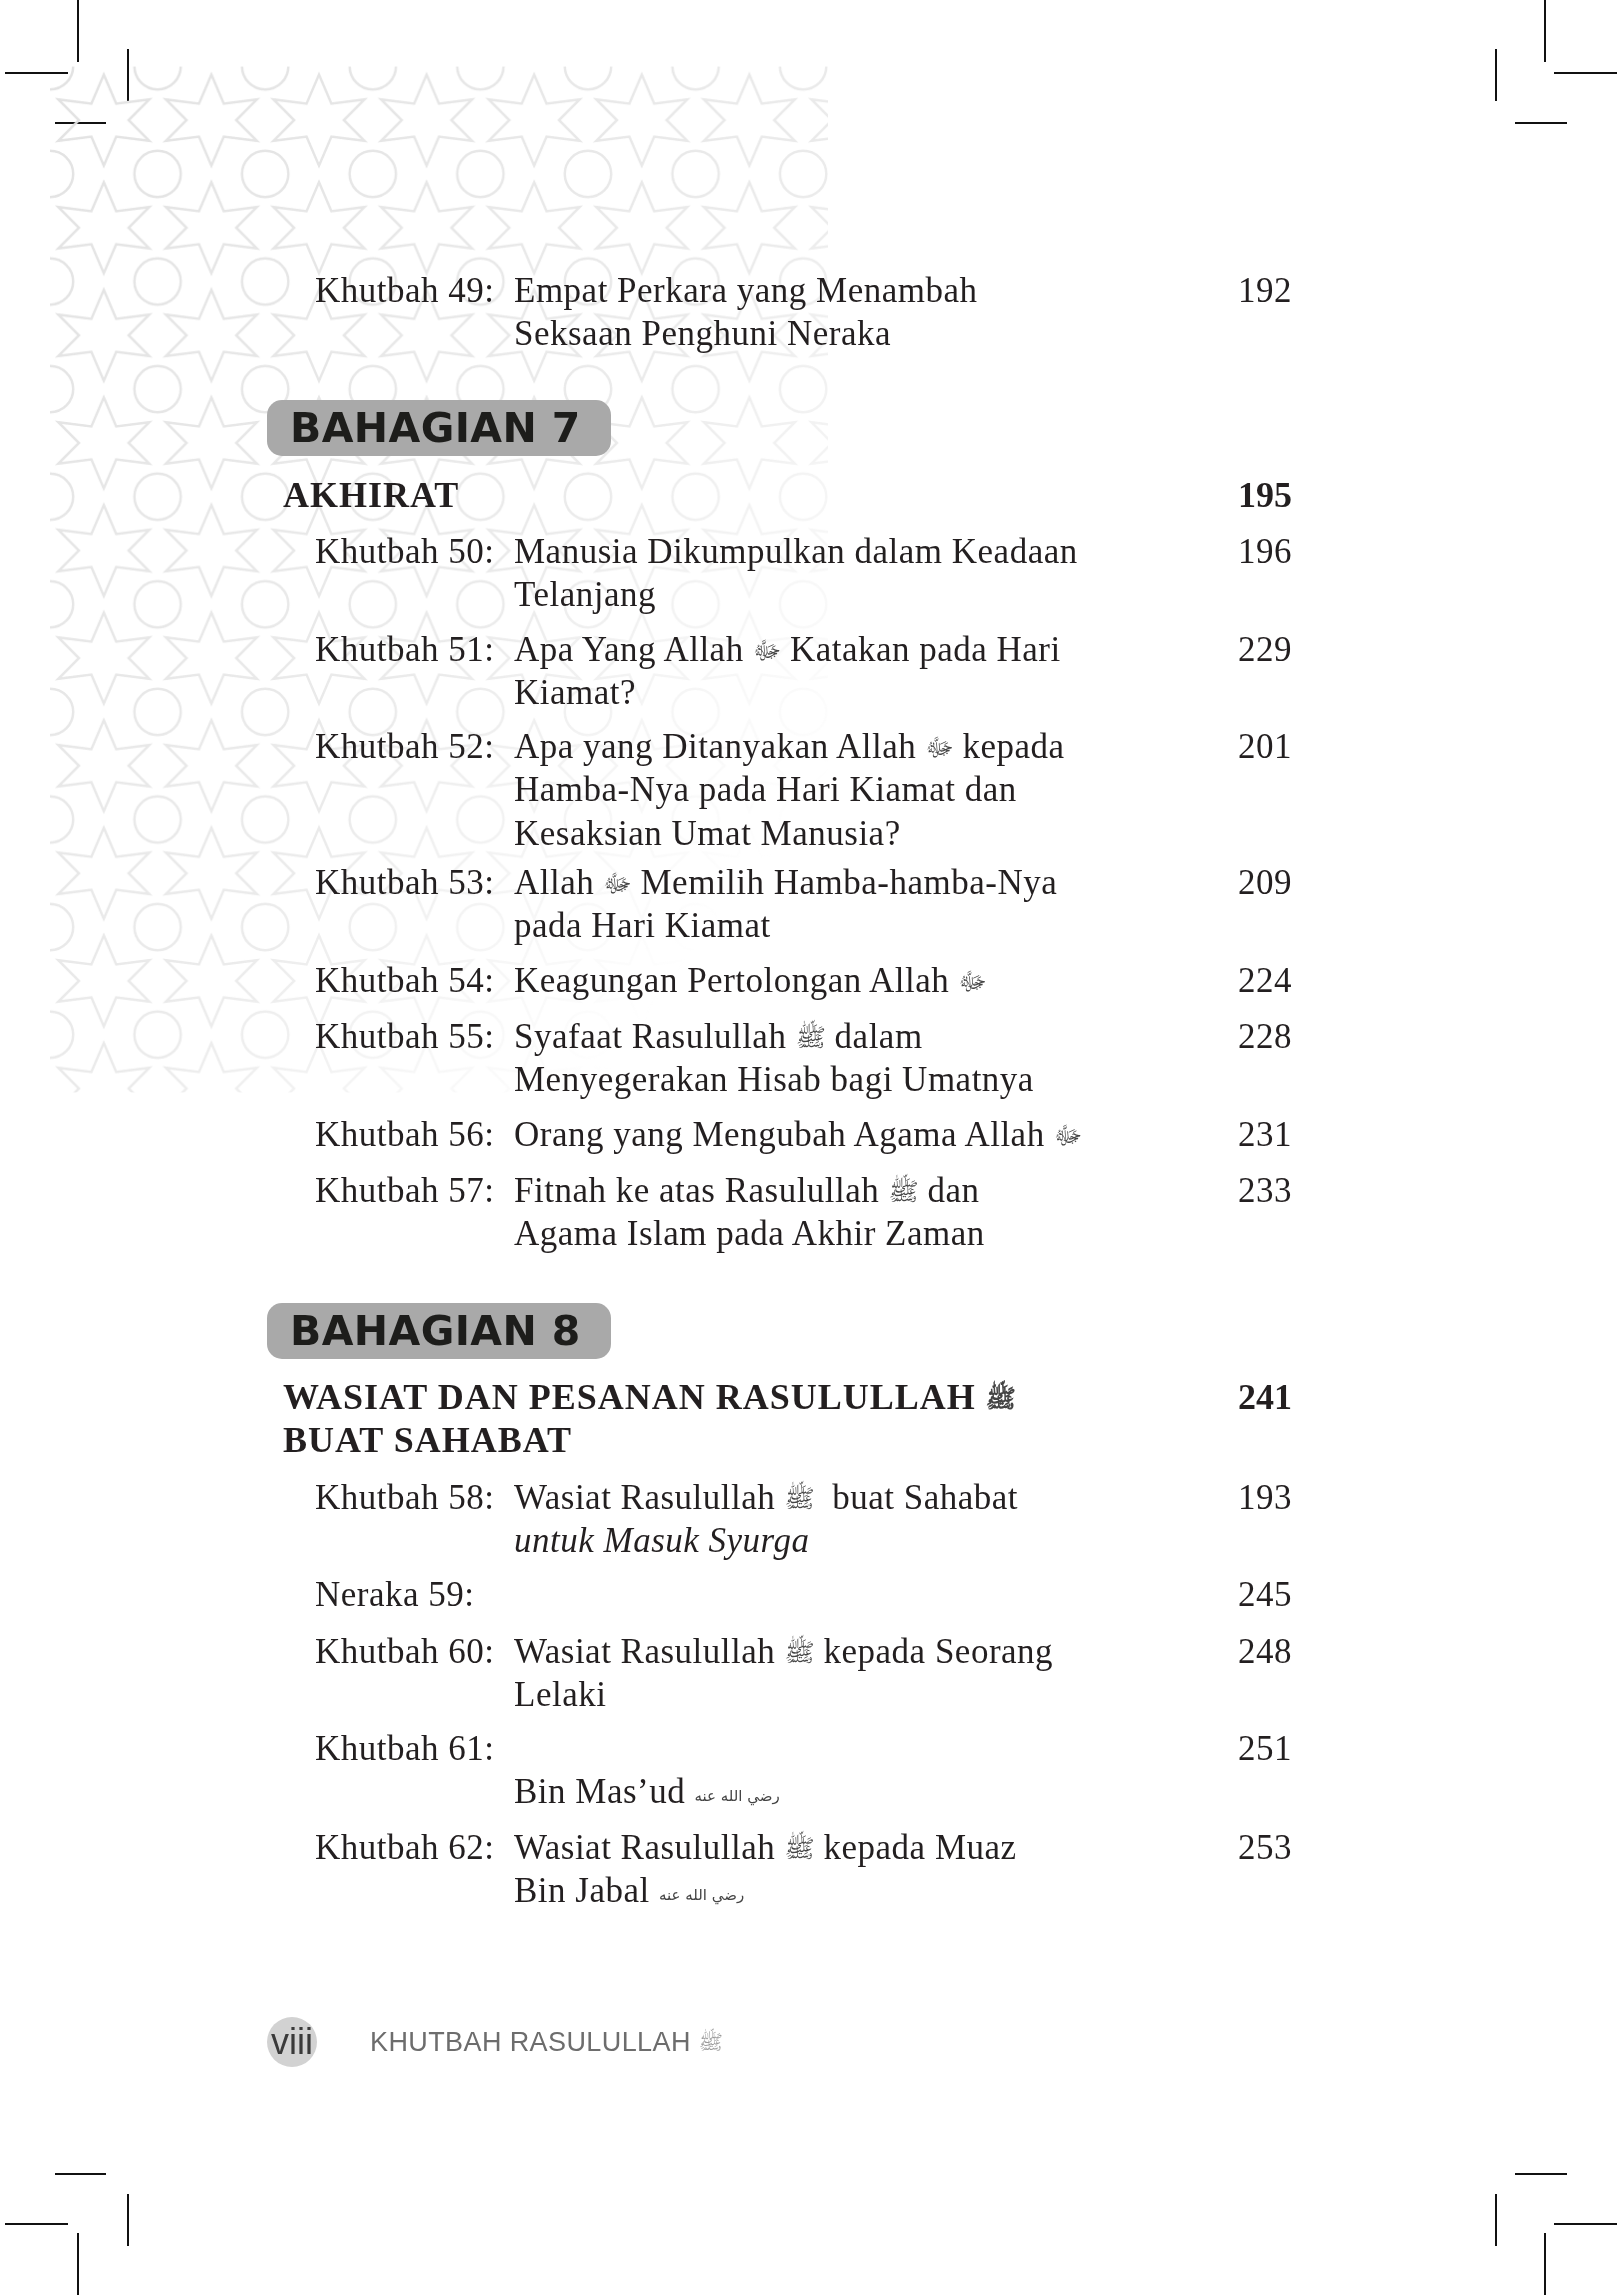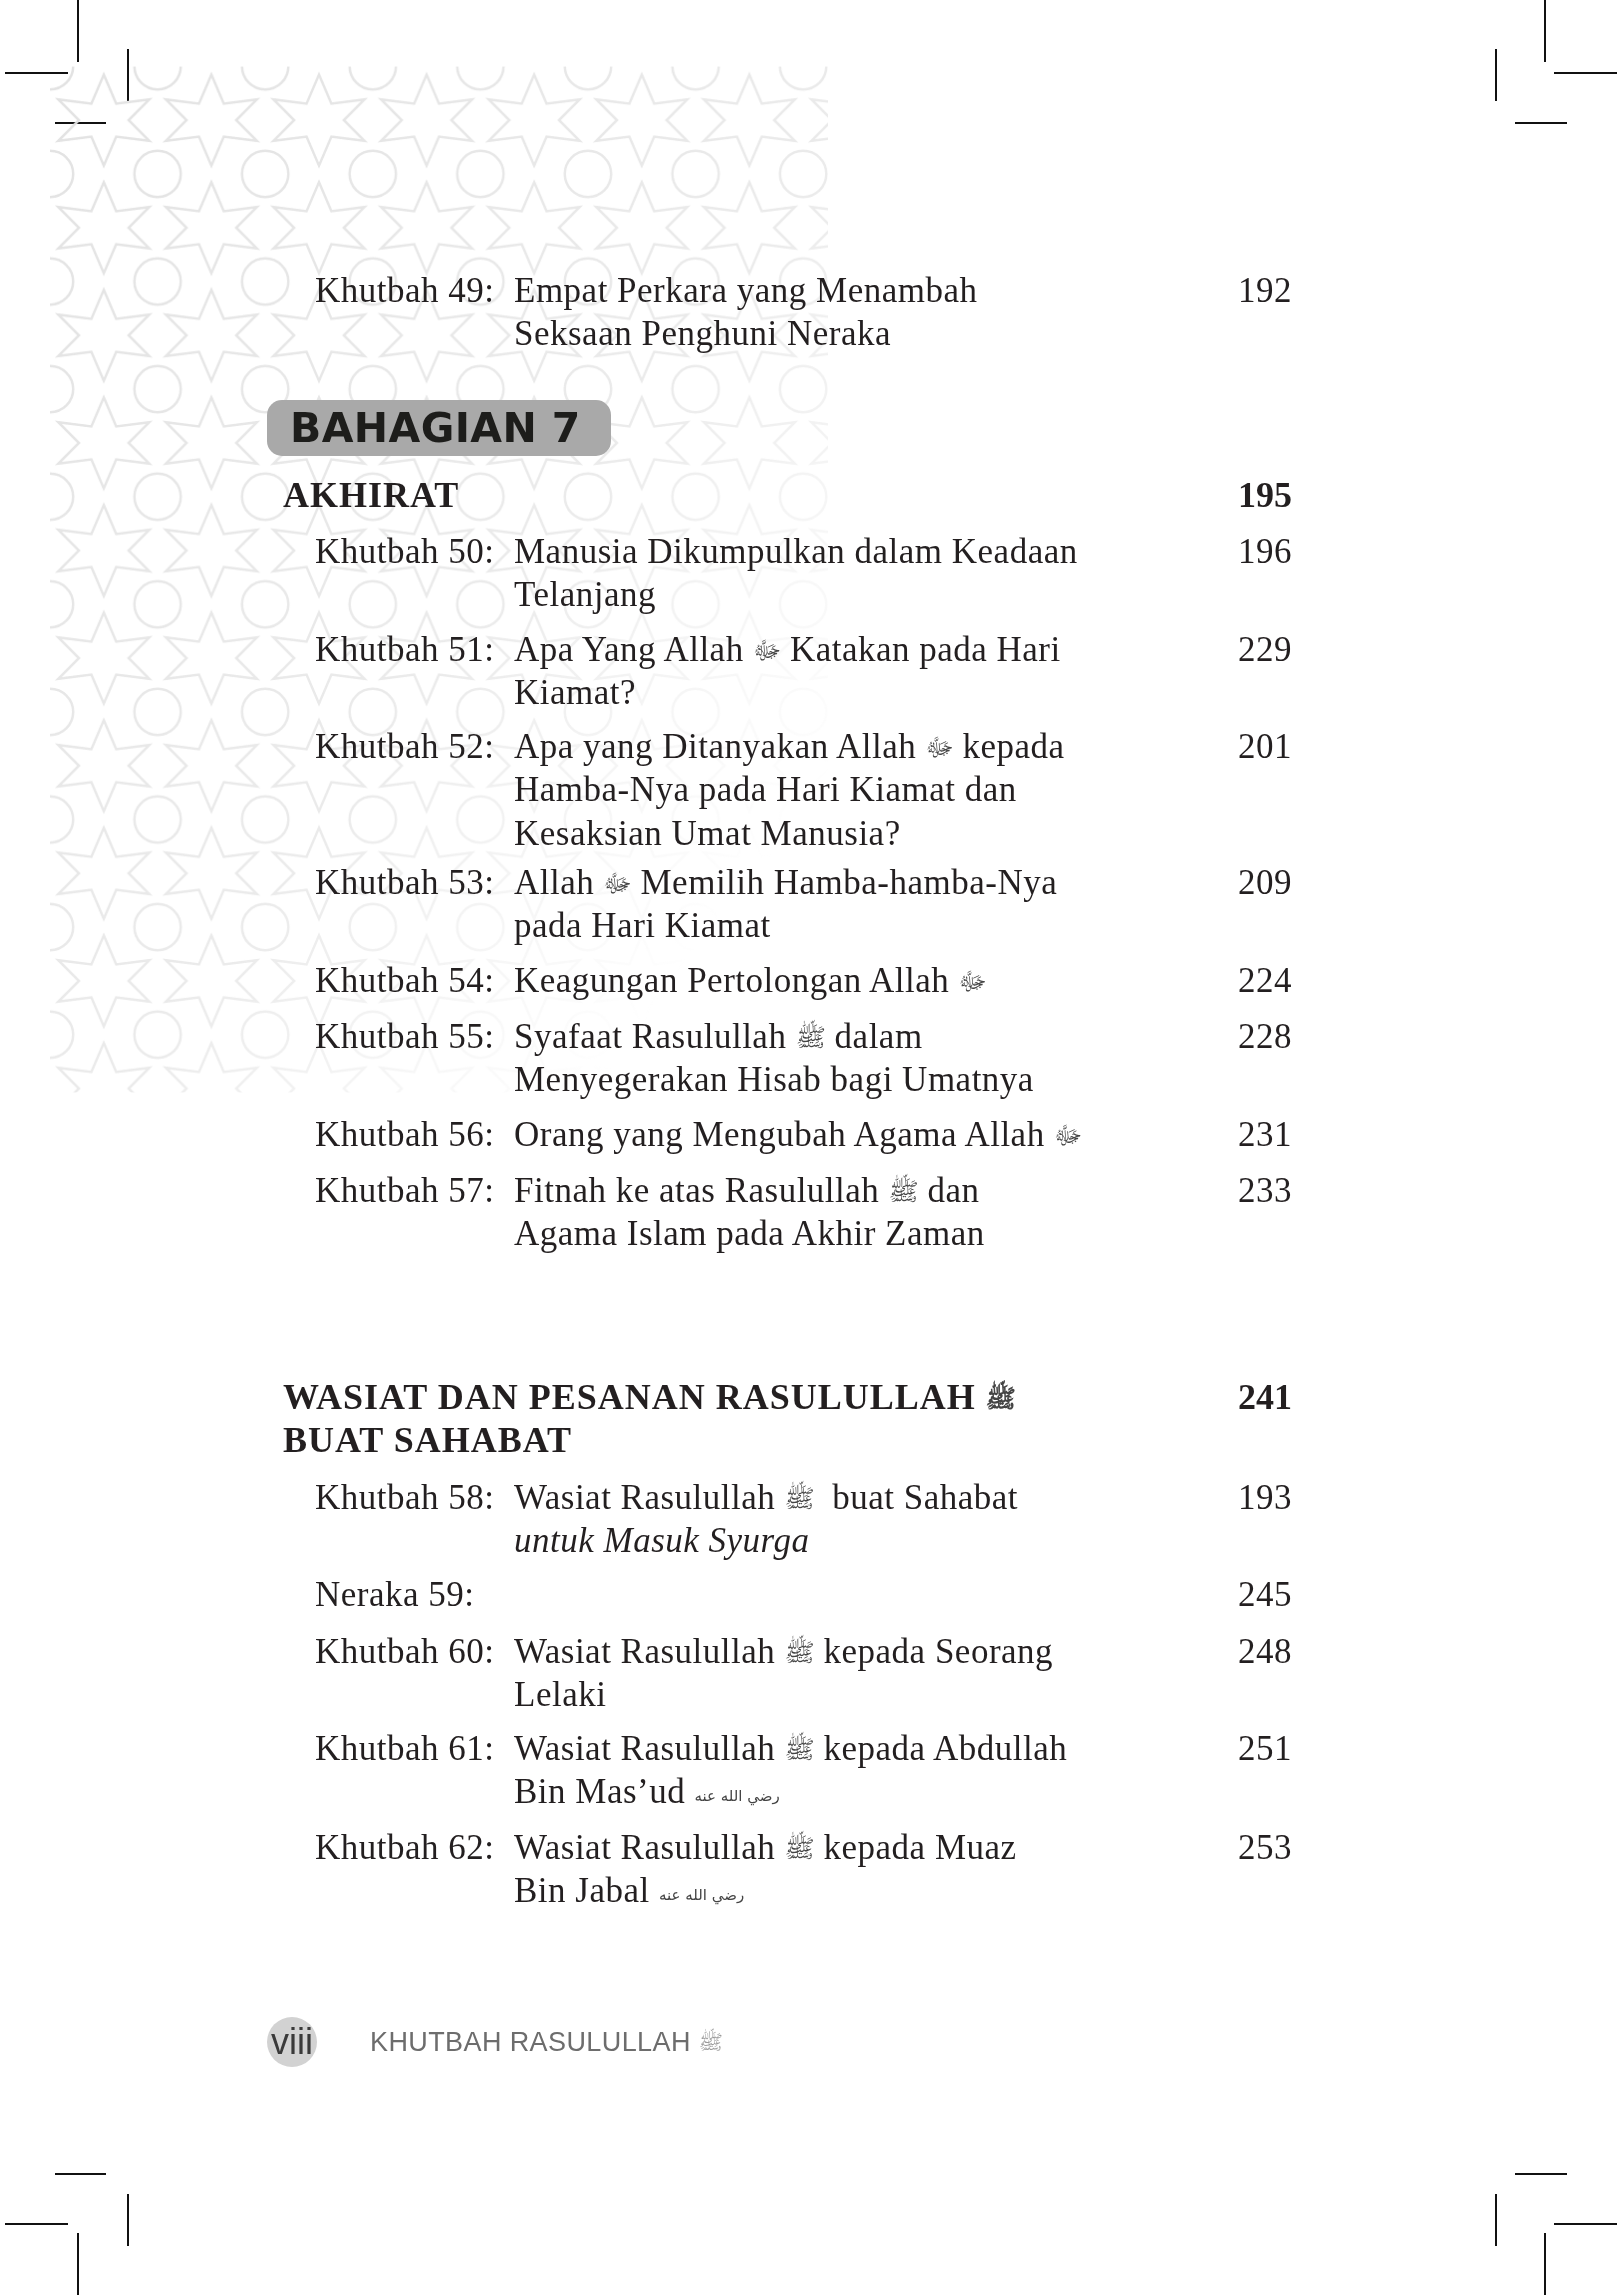--- a/index.html
+++ b/index.html
@@ -161,20 +161,23 @@
 
   <div class="row serif" style="top:1169px;">
     <span class="lbl">Khutbah 57:</span>
     <span class="ttl"><span>Fitnah ke atas Rasulullah</span> <span class="hon">ﷺ</span> <span>dan</span></span>
     <span class="pg">233</span>
   </div>
   <div class="row serif" style="top:1212px;">
     <span class="ttl">Agama Islam pada Akhir Zaman</span>
   </div>
 
+  <div class="badge" style="top:1303px;">
+    <span>BAHAGIAN 8</span>
+  </div>
   <div class="row serif" style="top:1376px;">
     <span class="sec-title"><span>WASIAT DAN PESANAN RASULULLAH</span> <span class="hon">ﷺ</span></span>
     <span class="sec-pg">241</span>
   </div>
   <div class="row serif" style="top:1419px;">
     <span class="sec-title">BUAT SAHABAT</span>
   </div>
 
   <div class="row serif" style="top:1476px;">
     <span class="lbl">Khutbah 58:</span>
@@ -194,21 +197,20 @@
     <span class="lbl">Khutbah 60:</span>
     <span class="ttl"><span>Wasiat Rasulullah</span> <span class="hon">ﷺ</span> <span>kepada Seorang</span></span>
     <span class="pg">248</span>
   </div>
   <div class="row serif" style="top:1673px;">
     <span class="ttl">Lelaki</span>
   </div>
 
   <div class="row serif" style="top:1727px;">
     <span class="lbl">Khutbah 61:</span>
-    <span class="ttl"><span>Wasiat Rasulullah</span> <span class="hon">ﷺ</span> <span>kepada Abdullah</span></span>
     <span class="pg">251</span>
   </div>
   <div class="row serif" style="top:1770px;">
     <span class="ttl"><span>Bin Mas’ud</span> <span class="hon" style="font-size:15px;">رضي الله عنه</span></span>
   </div>
 
   <div class="row serif" style="top:1826px;">
     <span class="lbl">Khutbah 62:</span>
     <span class="ttl"><span>Wasiat Rasulullah</span> <span class="hon">ﷺ</span> <span>kepada Muaz</span></span>
     <span class="pg">253</span>

